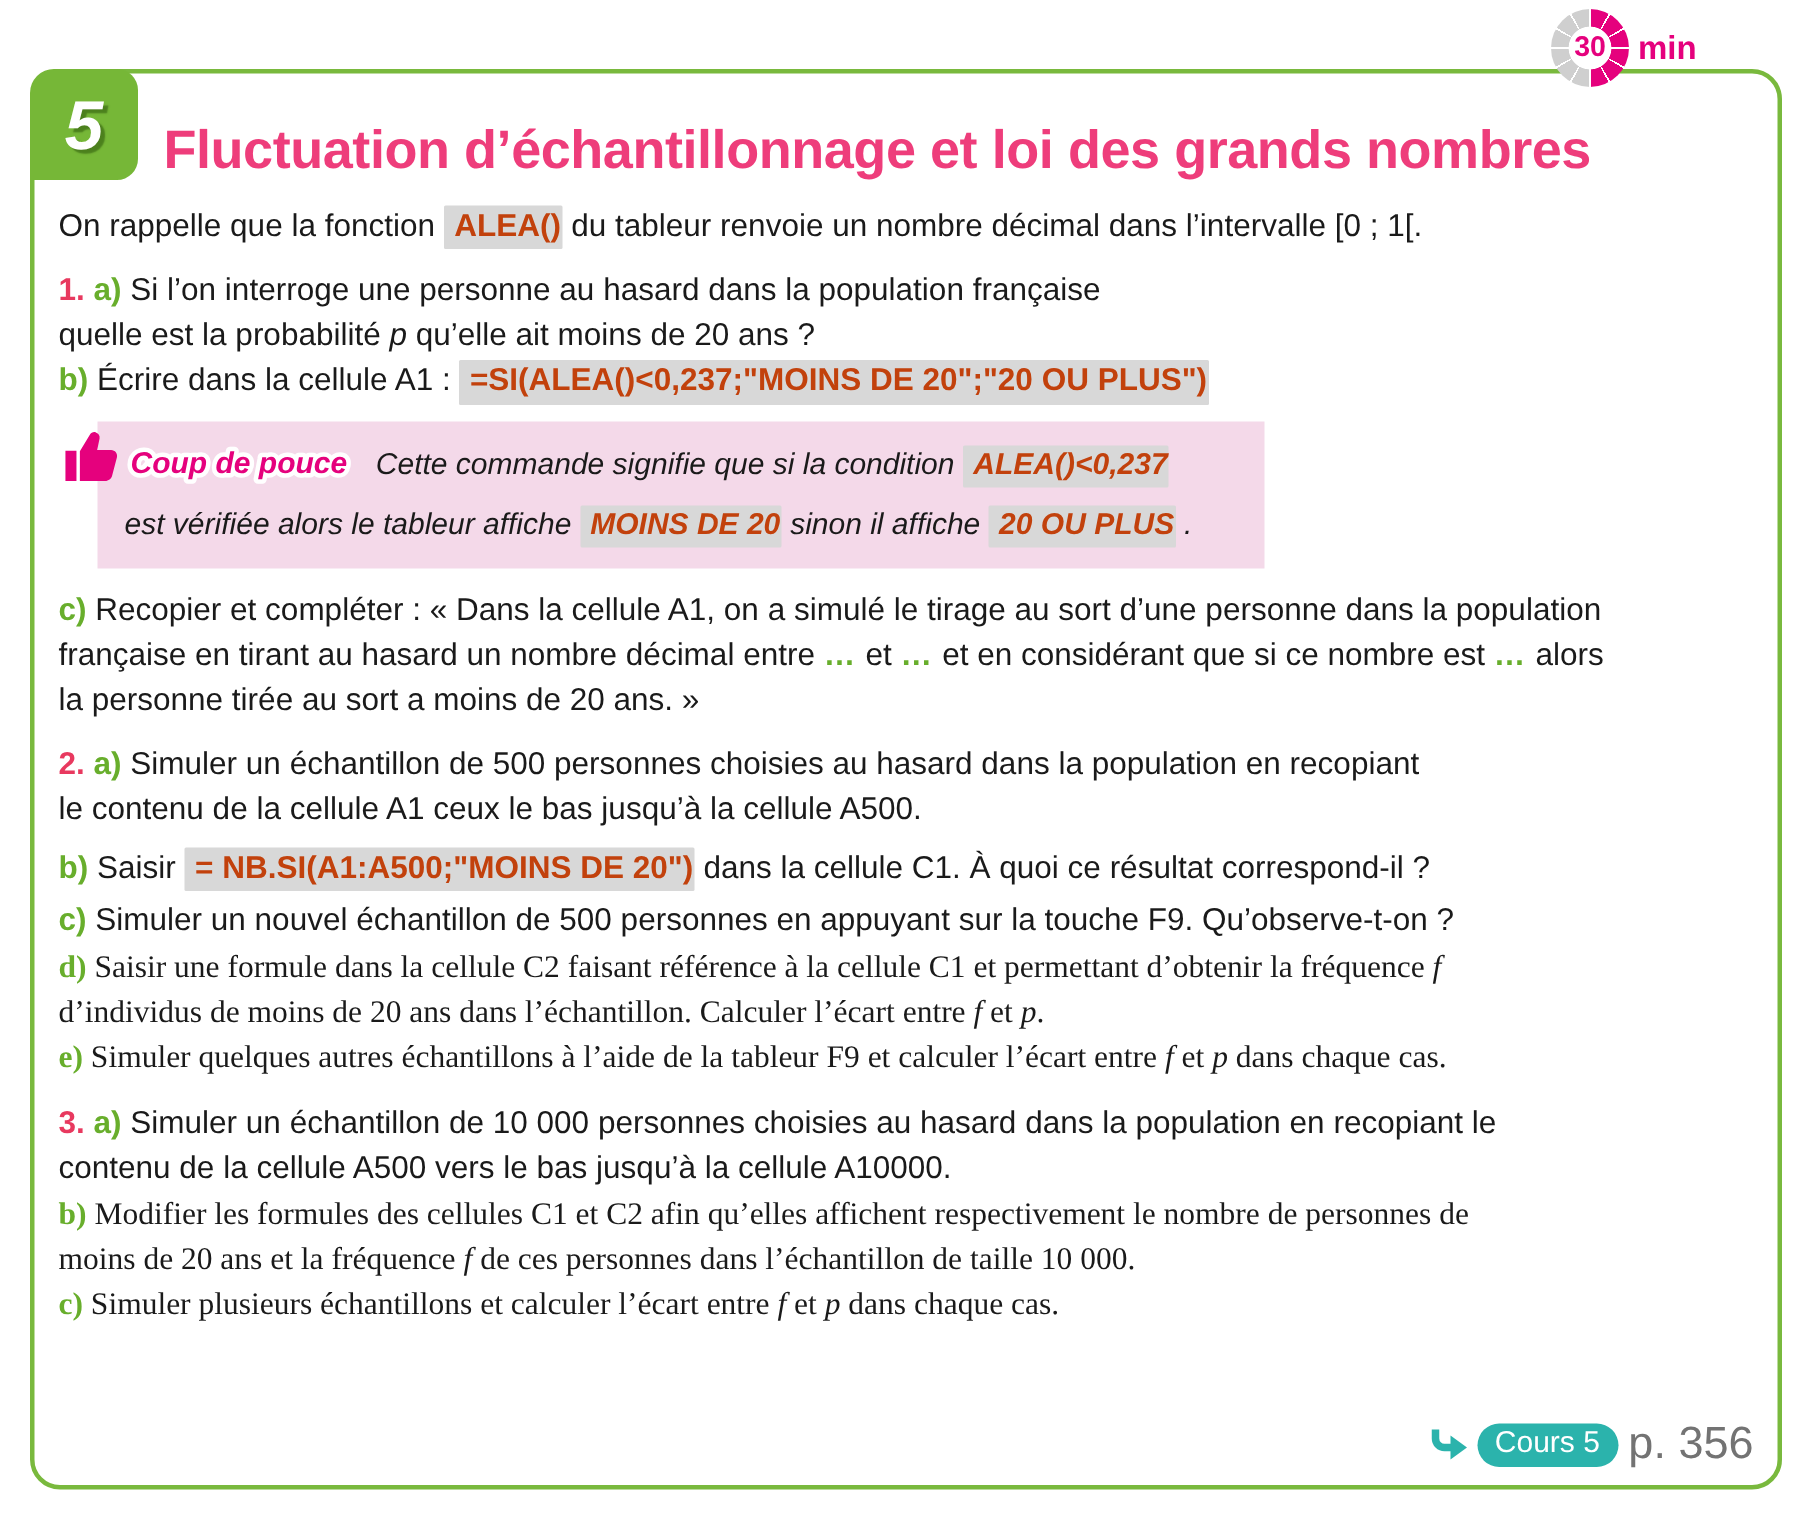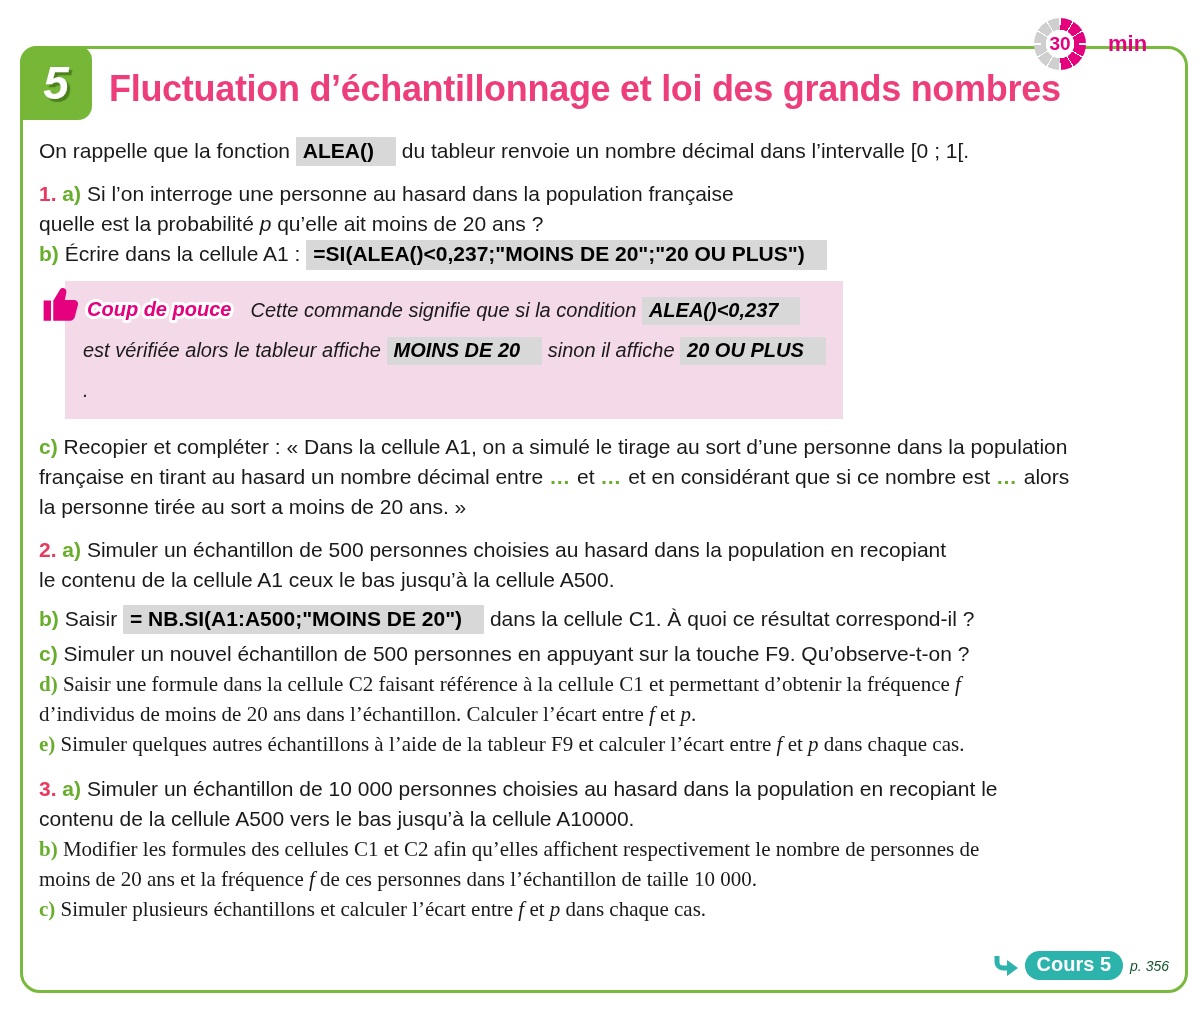--- a/index.html
+++ b/index.html
@@ -11,67 +11,67 @@
   
   .plate{
     position:absolute;left:-3px;top:-3px;width:72px;height:74px;
     background:#76b737;border-radius:16px 14px 14px 0;
     display:flex;align-items:center;justify-content:center;
   }
   .plate span{
     color:#fff;font-size:46px;font-weight:800;font-style:italic;
     text-shadow:3px 3px 1px rgba(41,84,10,.55);
   }
-  .title-row{display:flex;align-items:center;height:64px;margin:8px 16px 0 86px;}
+  .title-row{display:flex;align-items:flex-end;height:64px;margin:8px 16px 0 86px;}
   .title{color:#ee3d7b;font-size:36px;font-weight:800;letter-spacing:-0.3px;white-space:nowrap;}
   
-  .timer{position:absolute;left:1034px;top:18px;display:flex;align-items:center;z-index:5;}
+  .timer{position:absolute;left:1034px;top:6px;display:flex;align-items:center;z-index:5;}
   .ring{
     position:relative;width:52px;height:52px;border-radius:50%;
     background:
       radial-gradient(circle at center,#ffffff 0 14px,rgba(255,255,255,0) 14.5px),
       repeating-conic-gradient(from -1.5deg,#ffffff 0deg 3deg,rgba(255,255,255,0) 3deg 30deg),
       conic-gradient(#e5017d 0deg 180deg,#cfcfcf 180deg 360deg);
   }
   .ring .t-val{
     position:absolute;inset:0;display:flex;align-items:center;justify-content:center;
     color:#e5017d;font-size:19px;font-weight:800;
   }
-  .t-unit{color:#e5017d;font-size:22px;font-weight:800;margin-left:22px;text-align:center;}
+  .t-unit{color:#e5017d;font-size:22px;font-weight:800;margin-left:6px;text-align:center;}
   
   .body-area{padding:2px 16px 0 16px;font-size:21px;line-height:30px;}
   .block{margin:13px 0 0 0;}
   .m0{margin-top:0;font-family:Liberation Serif, serif;}
   .m5{margin-top:5px;}
   .m9{margin-top:9px;}
   .m15{margin-top:15px;}
   .r-n{color:#e8395f;font-weight:800;}
   .r-l{color:#68ae2c;font-weight:800;}
   .r-i{font-style:italic;}
   .r-d{color:#68ae2c;font-weight:900;letter-spacing:1px;}
   .r-c{
-    background:#d8d8d8;color:#000000;font-weight:700;
-    padding:1px 22px 2px 7px;line-height:1.25;border-radius:1px;white-space:nowrap;
+    background:#d8d8d8;color:#c2410c;font-weight:700;
+    padding:1px 1px 2px 7px;line-height:1.25;border-radius:1px;white-space:nowrap;
     display:inline-block;
   }
   
   .hint{
     position:relative;margin:11px 0 1px 26px;width:778px;box-sizing:border-box;
     background:#f4d9e9;padding:9px 14px 9px 18px;
     font-size:20px;line-height:40px;font-style:italic;
   }
   .thumb{position:absolute;left:-24px;top:2px;}
   .hint-badge{display:inline-block;vertical-align:-7px;margin-right:4px;}
   
   .footer{position:absolute;right:16px;bottom:10px;display:flex;align-items:center;gap:7px;}
   .course-badge{
-    background:#2bb3ac;color:#fff;font-weight:700;font-size:20px;
+    background:#2bb3ac;color:#fff;font-weight:400;font-size:20px;
     padding:2px 12px 4px 12px;border-radius:15px;white-space:nowrap;
   }
-  .page-ref{font-size:14px;color:#14532d;font-style:italic;}
+  .page-ref{font-size:30px;color:#737373;}
 </style>
 </head>
 <body>
 
 <div class="timer">
   <div class="ring">
     <span class="t-val">30</span>
   </div>
   <span class="t-unit">min</span>
 </div>

